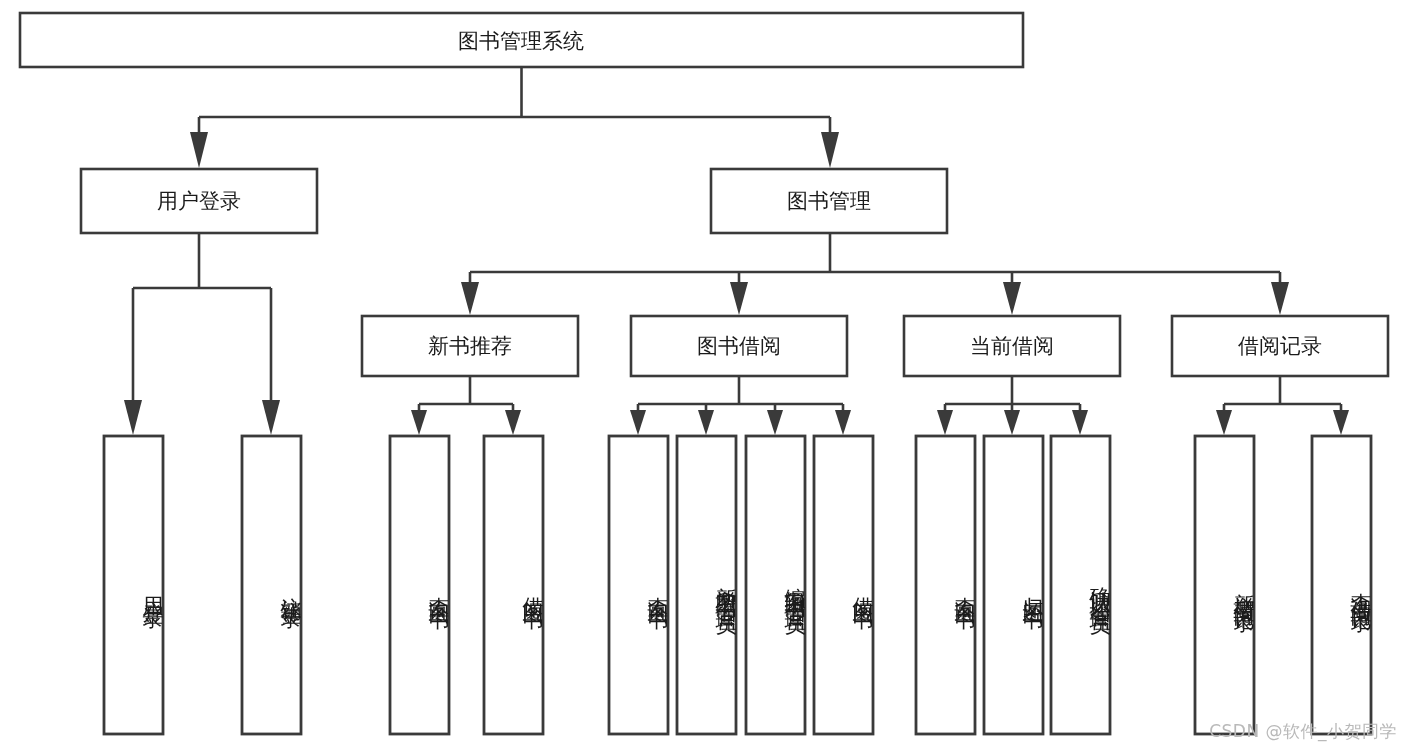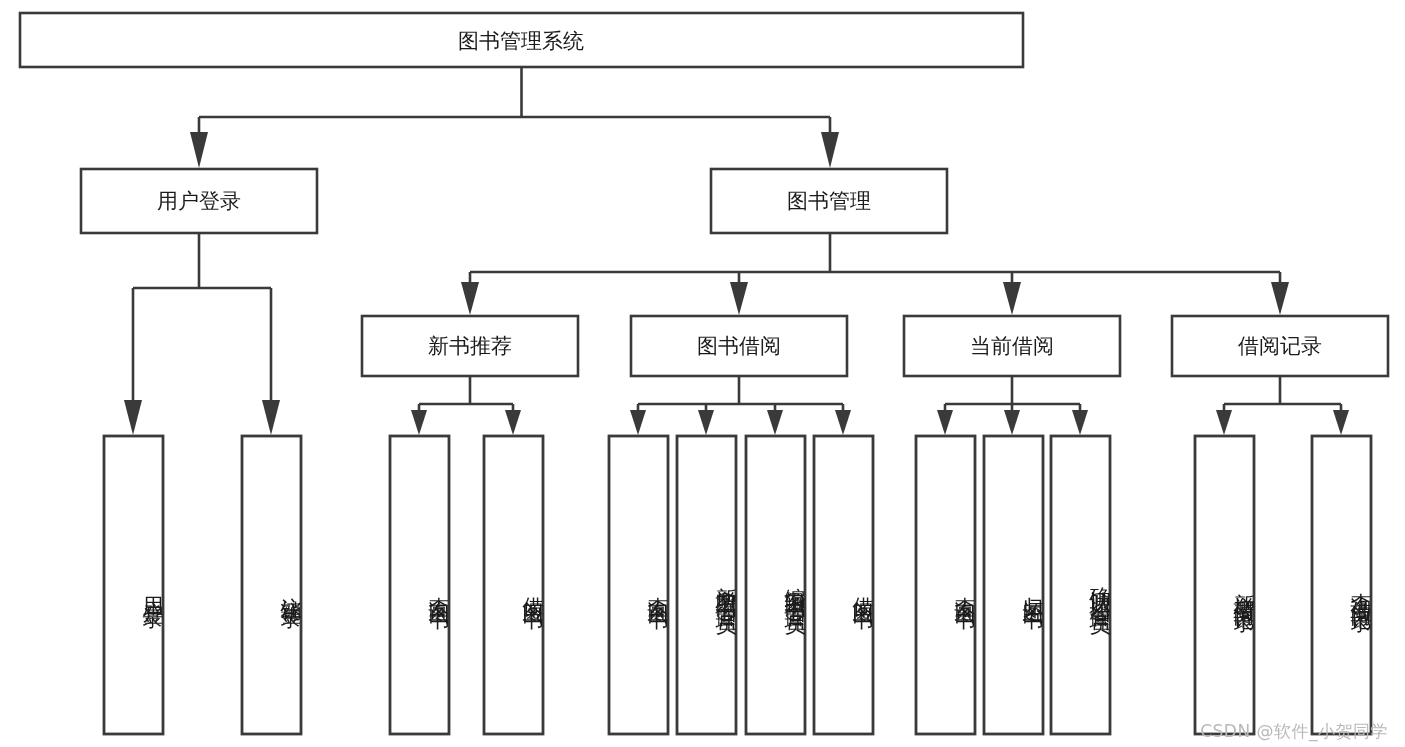--- a/index.html
+++ b/index.html
@@ -70,21 +70,21 @@
     font-size: 21px;
     line-height: 1.0;
     letter-spacing: 4px;
     color: #1b1b1b;
     padding-top: 6px;
     box-sizing: border-box;
     white-space: nowrap;
   }
   .watermark {
     position: absolute;
-    right: 17px;
+    right: 8px;
     bottom: 4px;
     font-family: "DejaVu Sans", "Liberation Sans", sans-serif;
     font-size: 17px;
     color: #b9b9b9;
     letter-spacing: 0.5px;
     user-select: none;
     pointer-events: none;
     white-space: nowrap;
   }
 </style>

